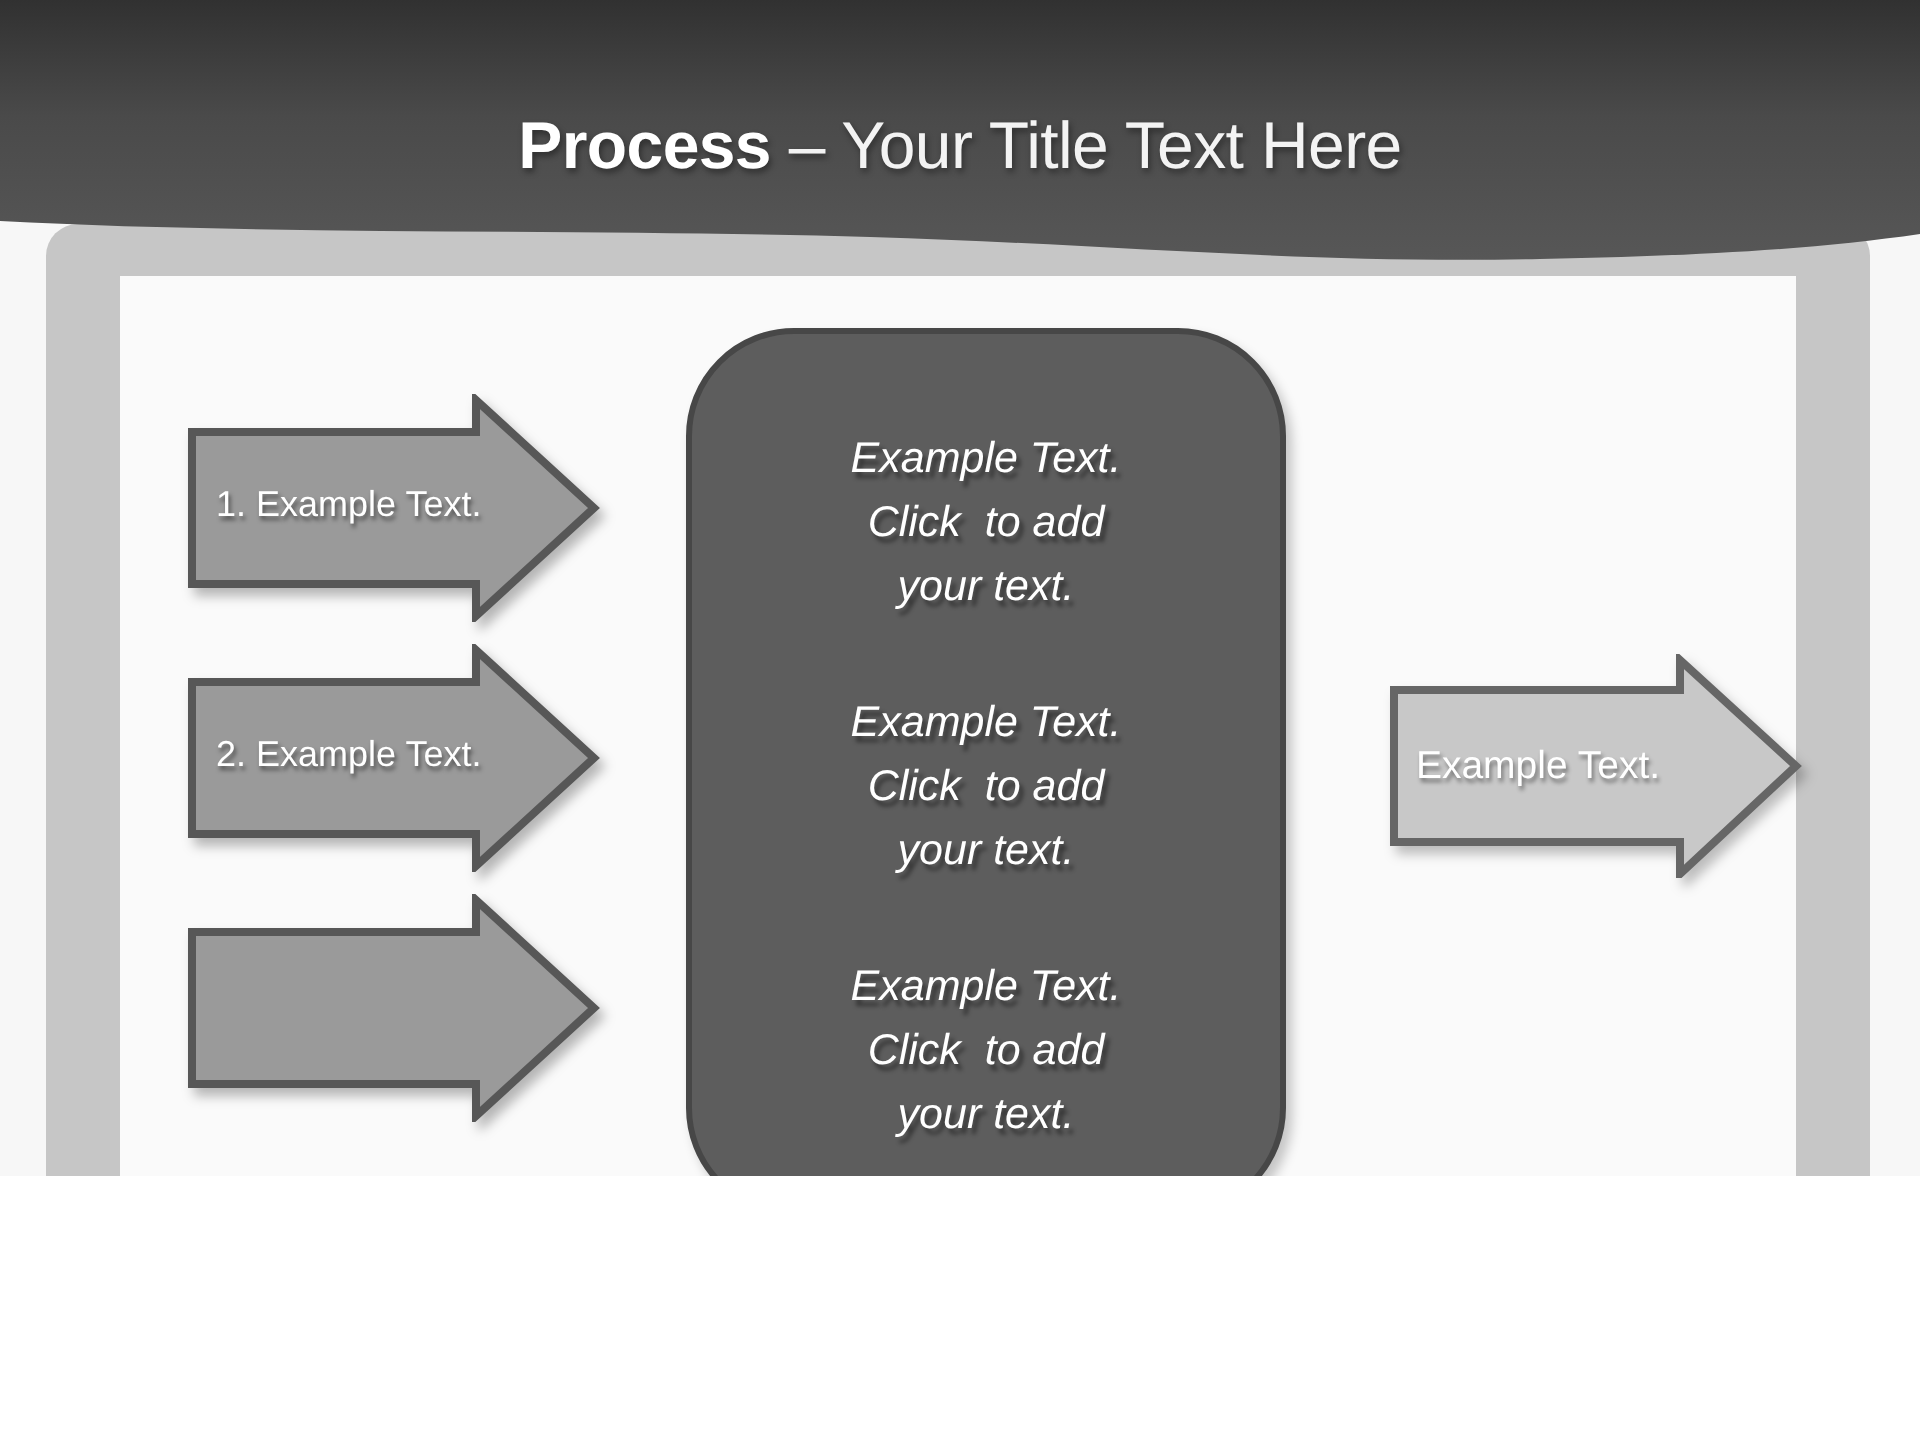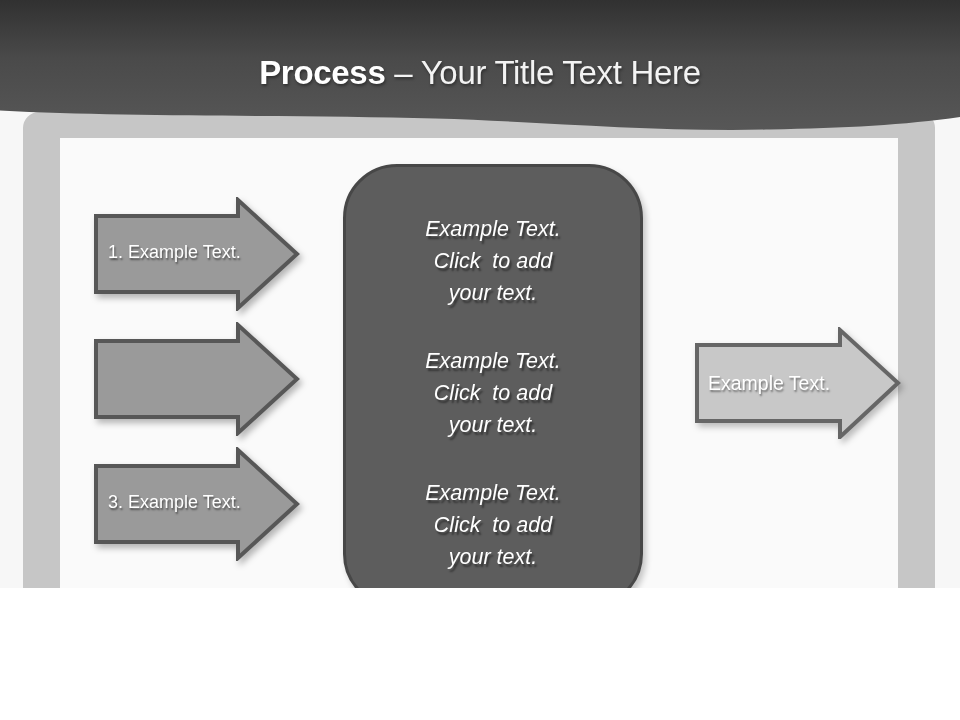--- a/index.html
+++ b/index.html
@@ -85,27 +85,27 @@
     <svg width="206" height="114">
       <polygon points="2,19 144,19 144,3 203,57 144,111 144,95 2,95" fill="#9a9a9a" stroke="#575757" stroke-width="4"></polygon>
     </svg>
     <span class="label">1. Example Text.</span>
   </div>
 
   <div class="step-arrow" style="top:322px">
     <svg width="206" height="114">
       <polygon points="2,19 144,19 144,3 203,57 144,111 144,95 2,95" fill="#9a9a9a" stroke="#575757" stroke-width="4"></polygon>
     </svg>
+    <span class="label">2. Example Text.</span>
   </div>
 
   <div class="step-arrow" style="top:447px">
     <svg width="206" height="114">
       <polygon points="2,19 144,19 144,3 203,57 144,111 144,95 2,95" fill="#9a9a9a" stroke="#575757" stroke-width="4"></polygon>
     </svg>
-    <span class="label">3. Example Text.</span>
   </div>
 
   <div class="center-panel">
     <div class="text-block">
       <div class="tl">Example Text.</div>
       <div class="tl">Click  to add</div>
       <div class="tl">your text.</div>
     </div>
     <div class="text-block">
       <div class="tl">Example Text.</div>

